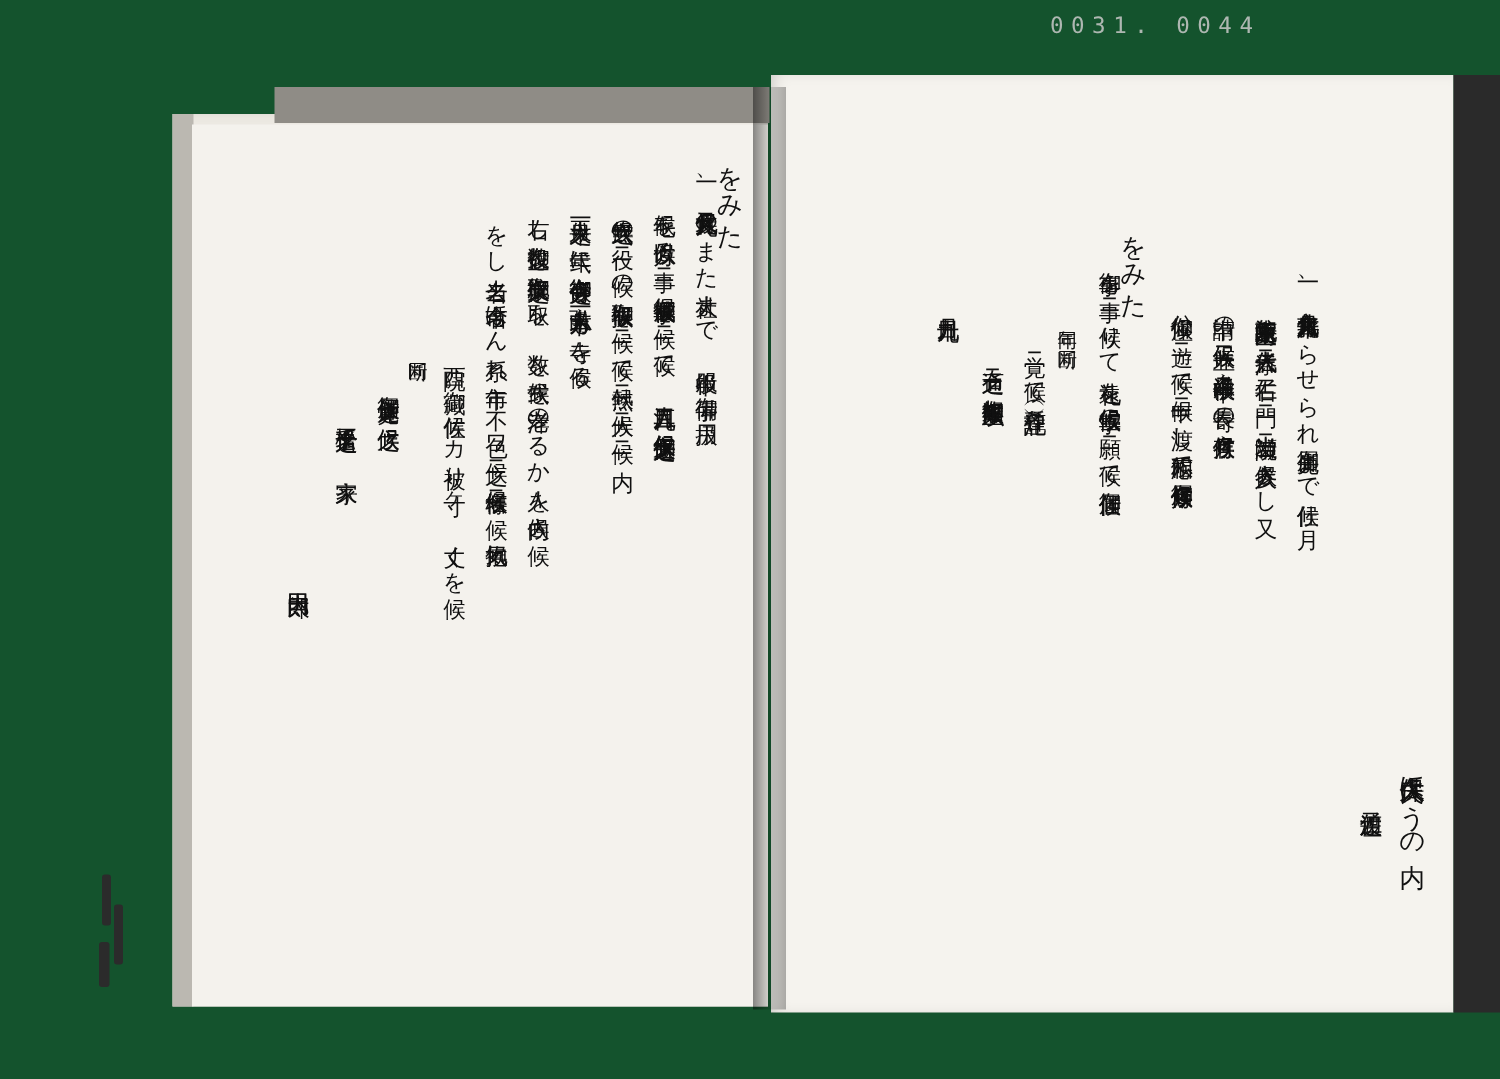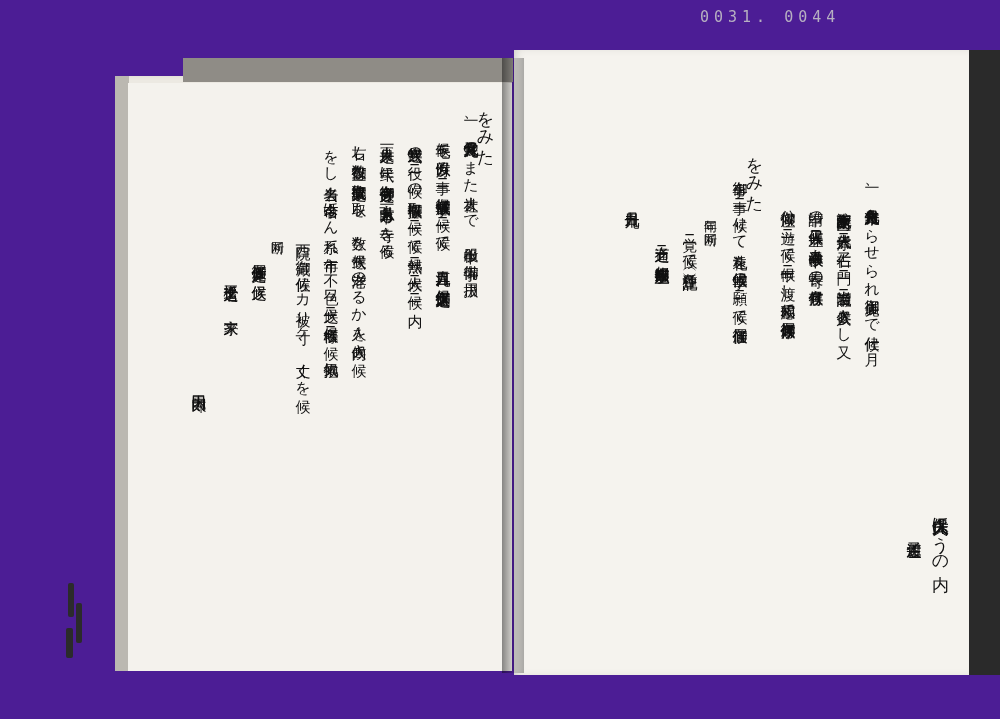--- a/index.html
+++ b/index.html
@@ -10,21 +10,21 @@
   body {
     width: 1000px;
     height: 719px;
     overflow: hidden;
     font-family: "Liberation Serif", serif;
   }
   #scan {
     position: relative;
     width: 1000px;
     height: 719px;
-    background: #4c1d95;
+    background: #14532d;
   }
   
   #frame-number {
     position: absolute;
     top: 8px;
     left: 700px;
     width: 240px;
     height: 22px;
     color: #c9c9c9;
     font-family: "DejaVu Sans Mono", monospace;

